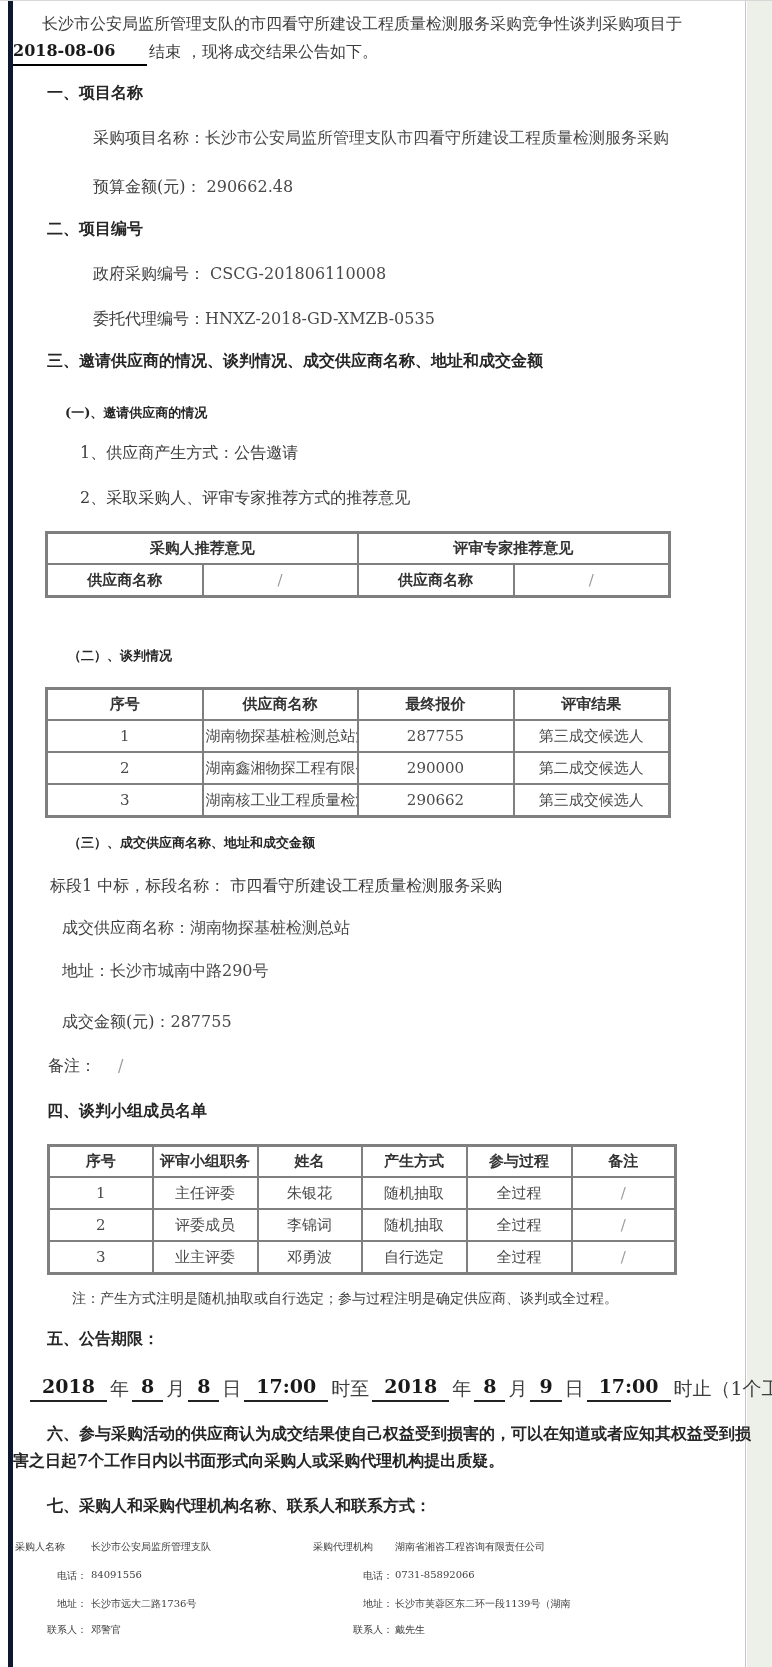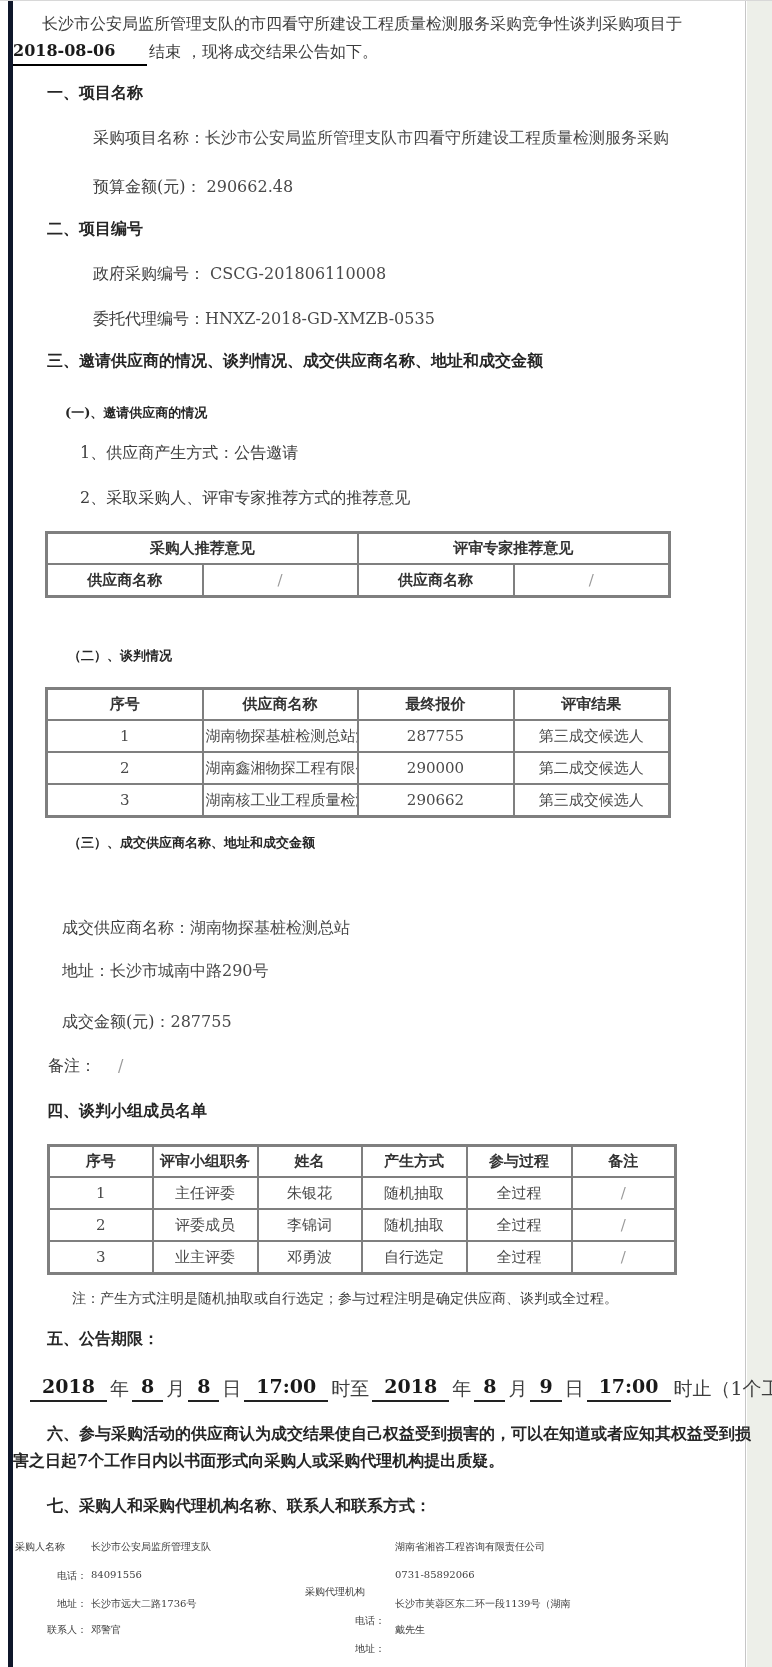--- a/index.html
+++ b/index.html
@@ -32,21 +32,21 @@
   .period .u{display:inline-block;text-align:center;font-weight:bold;color:#1a1a1a;
              border-bottom:2px solid #222;padding:0 12px 3px 12px;}
   .period .u.sm{padding:0 9px 3px 9px;}
   .p6{font-size:16px;line-height:27px;font-weight:bold;color:#262626;white-space:normal;
       text-indent:34px;width:740px;}
   .crow{position:absolute;left:0;width:100%;height:20px;font-size:10px;}
   .crow span{position:absolute;white-space:nowrap;}
   .llab{left:0;width:74px;text-align:right;}
   .llab1{left:2px;width:78px;text-align:left;overflow:hidden;}
   .lval{left:78px;}
-  .rlab{left:292px;width:80px;text-align:right;overflow:hidden;margin-top:45px;}
+  .rlab{left:300px;width:80px;text-align:right;overflow:hidden;}
   .rlab1{text-align:left;}
   .rval{left:382px;right:0;overflow:hidden;}
 </style>
 </head>
 <body>
 
 <div class="page">
   <div class="strip"></div>
   <div class="content">
 
@@ -137,20 +137,21 @@
         <td>3</td>
         <td class="name">湖南核工业工程质量检测</td>
         <td>290662</td>
         <td>第三成交候选人</td>
       </tr>
     </tbody>
       </table>
 
     <div class="abs subhd" style="top:834px;left:55px;">（三）、成交供应商名称、地址和成交金额</div>
 
+    <div class="abs fs16" style="top:875px;left:37px;">标段1 中标，标段名称： 市四看守所建设工程质量检测服务采购</div>
 
     <div class="abs fs16" style="top:917px;left:49px;">
       <span class="lbl">成交供应商名称：</span><span class="val">湖南物探基桩检测总站</span>
     </div>
 
     <div class="abs fs16" style="top:960px;left:49px;">
       <span class="lbl">地址：</span><span class="val">长沙市城南中路290号</span>
     </div>
 
     <div class="abs fs16" style="top:1011px;left:49px;">

